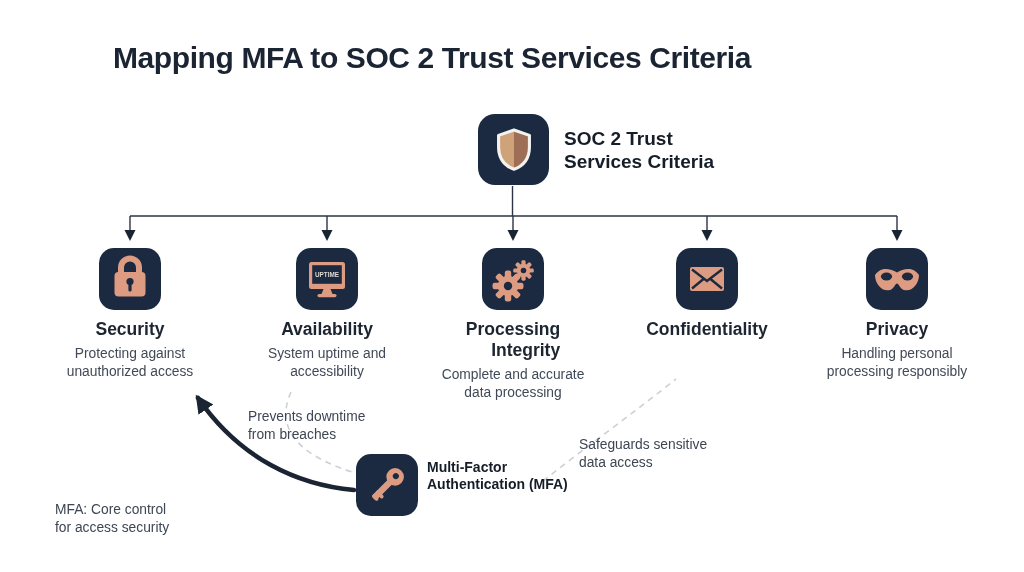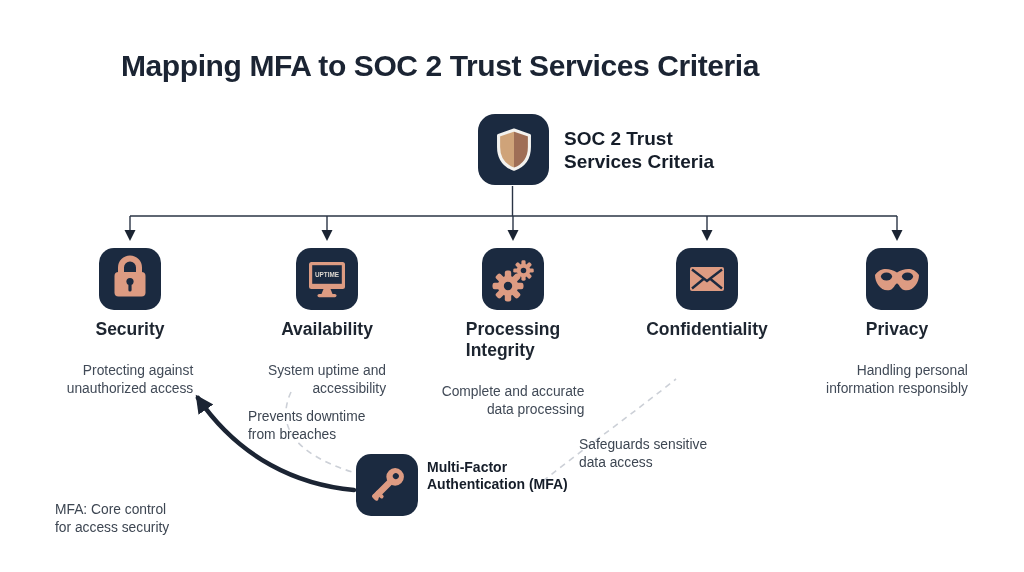--- a/index.html
+++ b/index.html
@@ -3,40 +3,40 @@
 <meta charset="utf-8">
 <style>
   html,body{margin:0;padding:0;background:#ffffff;}
   .canvas{
     position:relative;width:1024px;height:572px;background:#ffffff;
     font-family:"Liberation Sans","DejaVu Sans",sans-serif;overflow:hidden;
   }
   .connectors{position:absolute;left:0;top:0;width:1024px;height:572px;pointer-events:none;}
   .title{
     position:absolute;top:41px;left:0;width:864px;text-align:center;
-    font-size:30px;font-weight:700;color:#1b2433;letter-spacing:-0.4px;margin:8px;
+    font-size:30px;font-weight:700;color:#1b2433;letter-spacing:-0.4px;margin:0;
   }
   .icon-box{
     background:#1b2a40;border-radius:15px;display:flex;align-items:center;justify-content:center;
   }
   .root-node .icon-box{position:absolute;left:478px;top:114px;width:71px;height:71px;border-radius:17px;}
   .root-label{
     position:absolute;left:564px;top:127px;font-size:19px;font-weight:700;color:#151d29;
     line-height:1.22;white-space:pre-line;
   }
   .column{
     position:absolute;top:248px;width:224px;display:flex;flex-direction:column;align-items:center;
   }
   .column .icon-box{width:62px;height:62px;}
   .crit-name{
-    margin-top:9px;font-size:17.5px;font-weight:700;color:#1d2530;text-align:left;
+    margin-top:9px;font-size:17.5px;font-weight:700;color:#1d2530;text-align:right;
     line-height:1.2;white-space:pre-line;
   }
   .crit-desc{
-    margin-top:22px;font-size:13.8px;color:#414a57;text-align:right;line-height:1.28;white-space:pre-line;
+    margin-top:5px;font-size:13.8px;color:#414a57;text-align:center;line-height:1.28;white-space:pre-line;
   }
   .mfa-node .icon-box{position:absolute;left:356px;top:454px;width:62px;height:62px;}
   .mfa-label{
     position:absolute;left:427px;top:459px;font-size:14px;font-weight:700;color:#151d29;
     line-height:1.22;white-space:pre-line;
   }
   .annotation{
     position:absolute;width:224px;font-size:13.8px;color:#3d4652;text-align:left;
     line-height:1.3;white-space:pre-line;
   }
@@ -162,21 +162,21 @@
       <svg width="62" height="62" viewBox="0 0 62 62">
         <g transform="translate(9,20)">
           <path d="M0,7 C6,-1.5 15,0.5 22,4.5 C29,0.5 38,-1.5 44,7 C44,15 38,24 29,22 C25,21 24,15.5 22,15.5 C20,15.5 19,21 15,22 C6,24 0,15 0,7 Z" fill="#dd9b82"></path>
           <ellipse cx="11.5" cy="8.5" rx="5.6" ry="4" fill="#1b2a40"></ellipse>
           <ellipse cx="32.5" cy="8.5" rx="5.6" ry="4" fill="#1b2a40"></ellipse>
         </g>
       </svg>
     </div>
     <div class="crit-name">Privacy</div>
     <div class="crit-desc">Handling personal
-information responsibly</div>
+processing responsibly</div>
   </div>
 
   <div class="mfa-node">
     <div class="icon-box">
       <svg width="62" height="62" viewBox="0 0 62 62">
         <g transform="translate(31,31) rotate(45)" fill="#dd9b82">
           <circle cx="0" cy="-11.5" r="8.8"></circle>
           <circle cx="0" cy="-12.5" r="3" fill="#1b2a40"></circle>
           <rect x="-3.2" y="-6" width="6.4" height="25" rx="2.4"></rect>
           <rect x="-3.2" y="10" width="9.5" height="3.8" rx="1.8"></rect>

